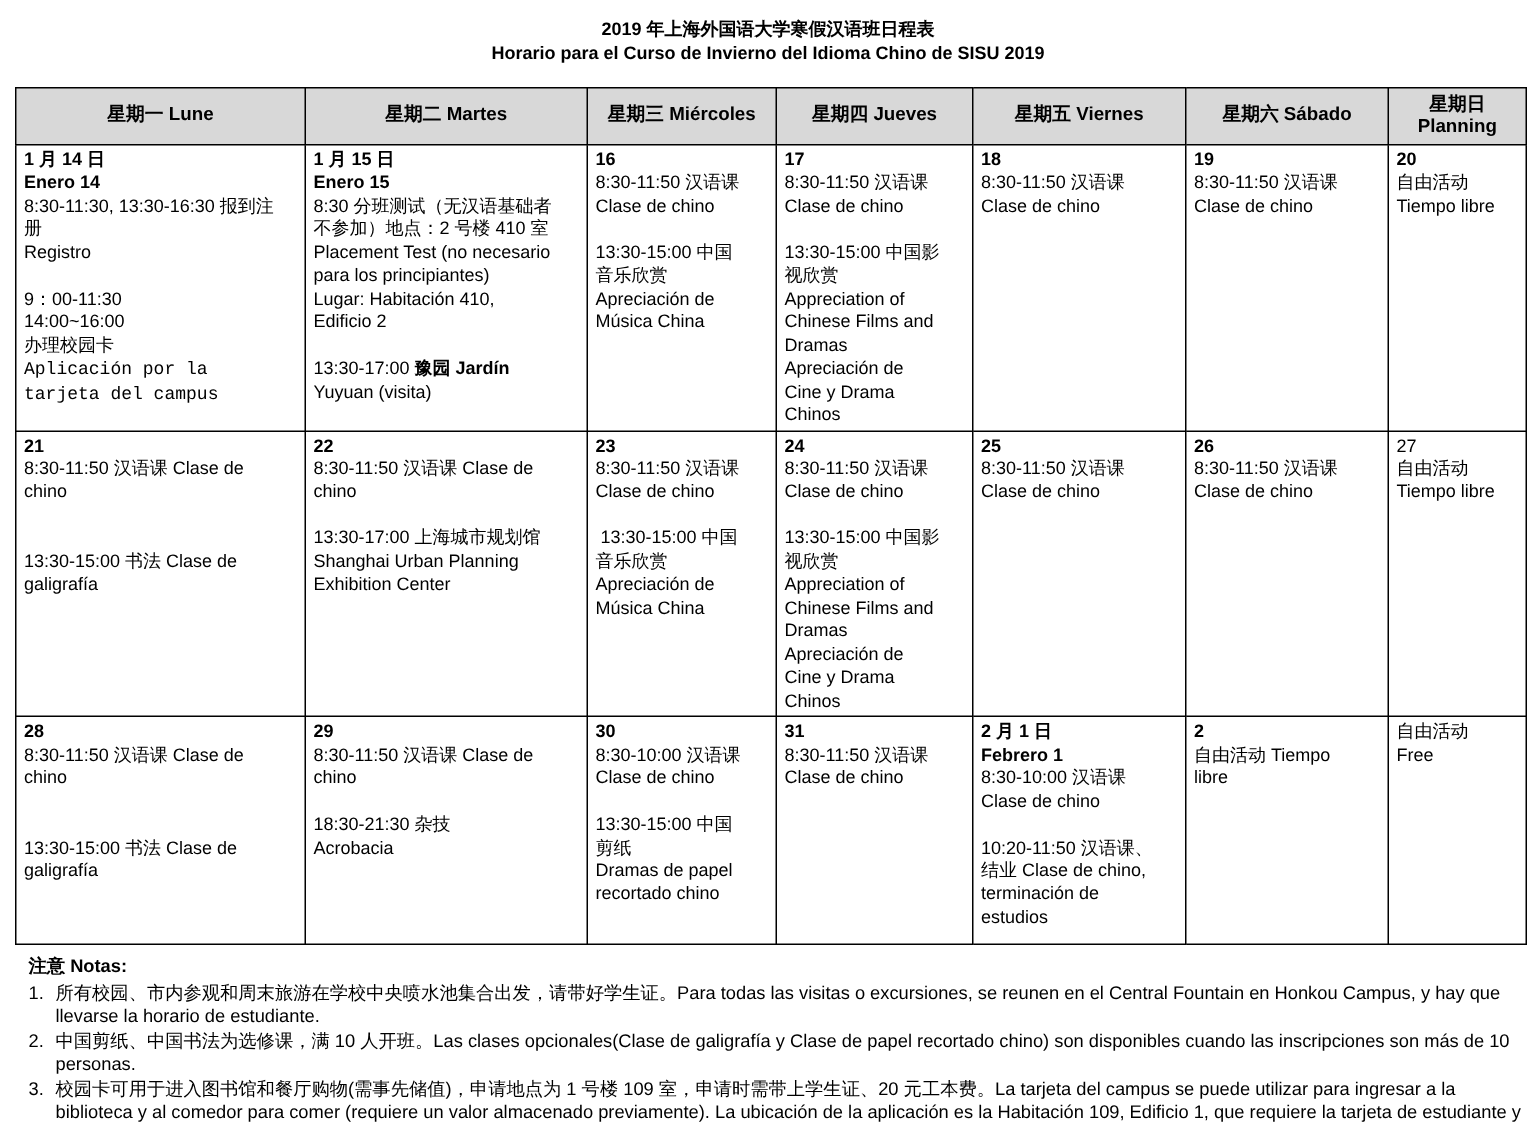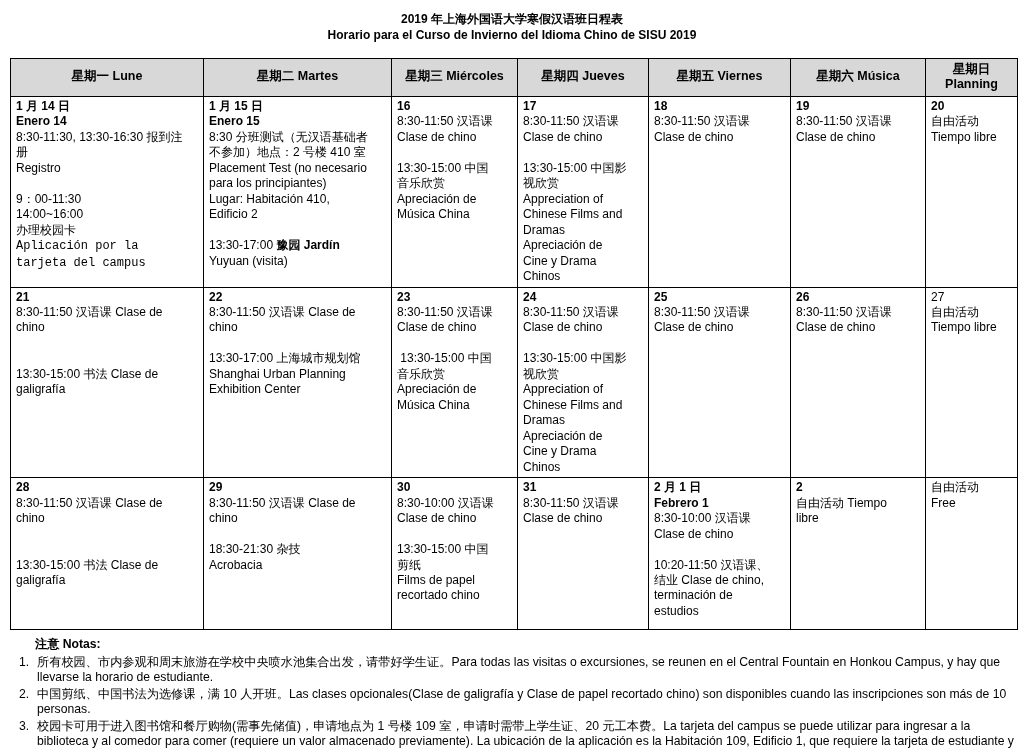--- a/index.html
+++ b/index.html
@@ -8,21 +8,21 @@
   .title{ text-align:center;font-weight:bold;font-size:12px;line-height:1.32;margin-bottom:14px;}
   table.schedule{border-collapse:collapse;table-layout:fixed;width:1007px;margin-left:1px;}
   table.schedule th, table.schedule td{border:1px solid #000;vertical-align:top;}
   table.schedule th{background:#d8d8d8;font-weight:bold;font-size:12.5px;
     text-align:center;padding:3px 2px;line-height:1.25;height:28px;vertical-align:middle;}
   table.schedule td{padding:2px 20px 2px 5px;font-size:12px;line-height:1.29;}
   .line{white-space:pre-wrap;min-height:15px;}
   .b{font-weight:bold;}
   .serif{font-family:Liberation Mono, monospace;}
   .notes{margin-top:7px;font-size:12.2px;line-height:1.27;}
-  .notes-heading{font-weight:bold;margin-bottom:2px;margin-left:26px;}
+  .notes-heading{font-weight:bold;margin-bottom:2px;margin-left:10px;}
   .note{display:flex;margin-left:10px;margin-bottom:1px;}
   .note-num{flex:0 0 18px;}
   .note-text{flex:1;}
 </style>
 </head>
 <body>
 
 <div class="page">
   <div class="title">
     <div>2019 年上海外国语大学寒假汉语班日程表</div>
@@ -39,21 +39,21 @@
         <col style="width: 135px;">
         <col style="width: 92px;">
       </colgroup>
     <thead id="thead">
         <tr>
           <th>星期一 Lune</th>
           <th>星期二 Martes</th>
           <th>星期三 Miércoles</th>
           <th>星期四 Jueves</th>
           <th>星期五 Viernes</th>
-          <th>星期六 Música</th>
+          <th>星期六 Sábado</th>
           <th>星期日 Planning</th>
         </tr>
       </thead>
     <tbody id="tbody">
         <tr style="height: 160px;">
           <td>
             <div class="line"><span class="b ">1 月 14 日</span></div>
             <div class="line"><span class="b ">Enero 14</span></div>
             <div class="line"><span>8:30-11:30, 13:30-16:30 报到注册</span></div>
             <div class="line"><span>Registro</span></div>
@@ -163,21 +163,21 @@
             <div class="line">&nbsp;</div>
             <div class="line"><span>18:30-21:30 杂技</span></div>
             <div class="line"><span>Acrobacia</span></div>
           </td>
           <td>
             <div class="line"><span class="b ">30</span></div>
             <div class="line"><span>8:30-10:00 汉语课</span></div>
             <div class="line"><span>Clase de chino</span></div>
             <div class="line">&nbsp;</div>
             <div class="line"><span>13:30-15:00 中国剪纸</span></div>
-            <div class="line"><span>Films de papel recortado chino</span></div>
+            <div class="line"><span>Dramas de papel recortado chino</span></div>
           </td>
           <td>
             <div class="line"><span class="b ">31</span></div>
             <div class="line"><span>8:30-11:50 汉语课</span></div>
             <div class="line"><span>Clase de chino</span></div>
           </td>
           <td>
             <div class="line"><span class="b ">2 月 1 日</span></div>
             <div class="line"><span class="b ">Febrero 1</span></div>
             <div class="line"><span>8:30-10:00 汉语课</span></div>

